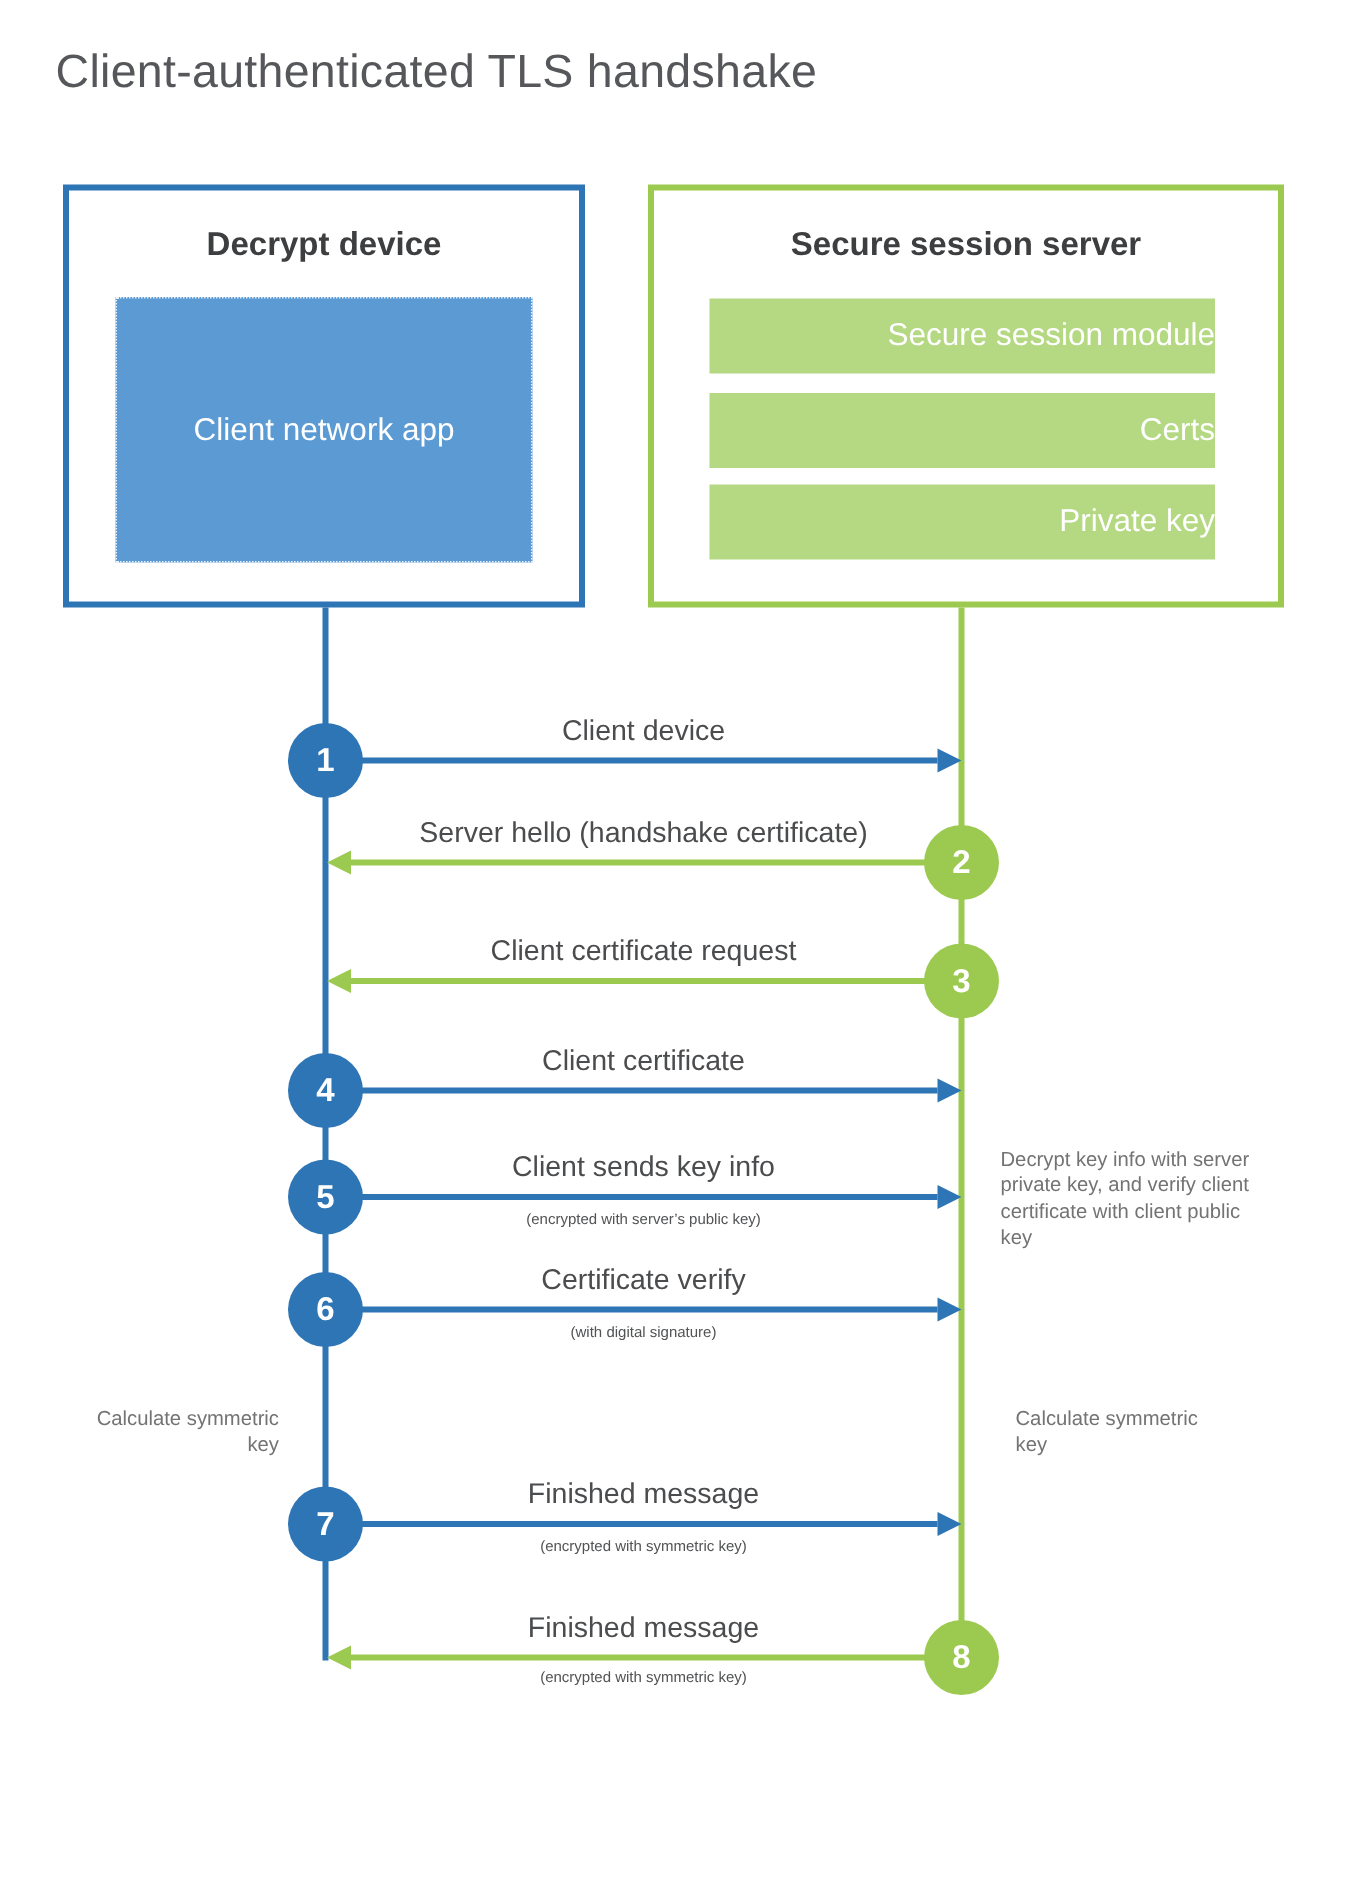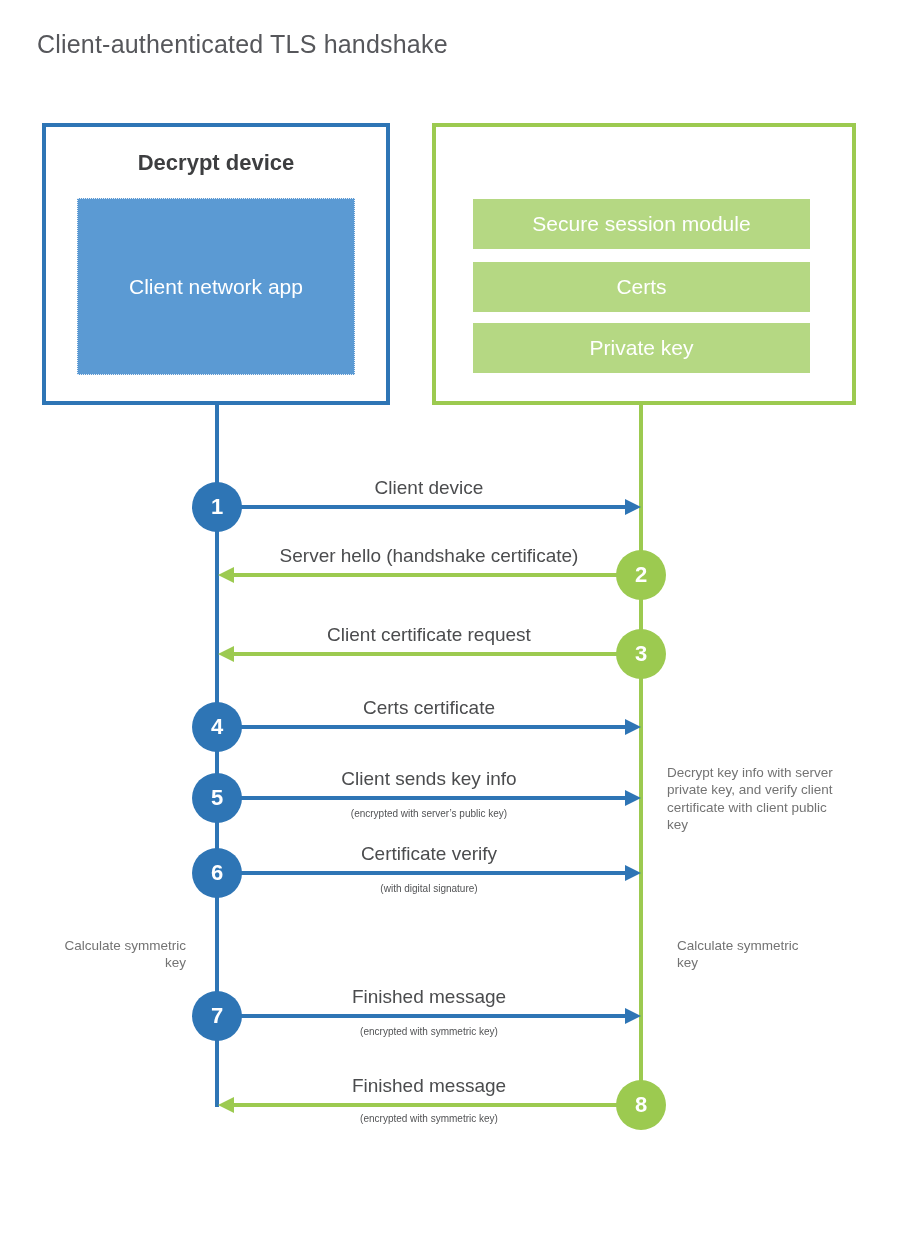--- a/index.html
+++ b/index.html
@@ -1,41 +1,41 @@
 <!DOCTYPE html>
 <html><head>
 <meta charset="utf-8">
 <style>
   * { margin: 0; padding: 0; box-sizing: border-box; }
   html, body { width: 900px; height: 1256px; background: #ffffff; }
   body { font-family: "Liberation Sans", "DejaVu Sans", sans-serif; position: relative; }
 
   .page-title {
     position: absolute; left: 37px; top: 30px;
-    font-size: 25px; font-weight: 300; color: #56575b; letter-spacing: 0.2px;
+    font-size: 31px; font-weight: 300; color: #56575b; letter-spacing: 0.2px;
   }
 
   
   .actor-box { position: absolute; top: 123px; height: 282px; background: #ffffff; }
   .client-box { left: 42px; width: 348px; border: 4px solid #2e75b5; }
   .server-box { left: 432px; width: 424px; border: 4px solid #9cca50; }
   .actor-title {
     position: absolute; top: 23px; left: 0; right: 0; text-align: center;
     font-size: 22px; font-weight: bold; color: #3d3e40;
   }
   .client-app {
     position: absolute; left: 31px; top: 71px; width: 278px; height: 177px;
     background: #5b9ad3; border: 1px dotted #e8f0fa;
     display: flex; align-items: center; justify-content: center; text-align: center;
     color: #ffffff; font-size: 21px; line-height: 1.5;
   }
   .server-bar {
     position: absolute; left: 37px; width: 337px; height: 50px;
     background: #b5d883; color: #ffffff; font-size: 21px;
-    display: flex; align-items: center; justify-content: center;
+    display: flex; align-items: center; justify-content: flex-end;
   }
   .bar-1 { top: 72px; }
   .bar-2 { top: 135px; }
   .bar-3 { top: 196px; }
 
   
   .lifeline { position: absolute; width: 4px; }
   .lifeline.blue { left: 215px; top: 405px; height: 702px; background: #2e75b5; }
   .lifeline.green { left: 639px; top: 405px; height: 700px; background: #9cca50; }
 
@@ -79,20 +79,21 @@
 <h1 class="page-title">Client-authenticated TLS handshake</h1>
 
 <div class="actor-box client-box">
   <div class="actor-title">Decrypt device</div>
   <div class="client-app">
     <span>Client network app</span>
   </div>
 </div>
 
 <div class="actor-box server-box">
+  <div class="actor-title">Secure session server</div>
   <div class="server-bar bar-1">
     <span>Secure session module</span>
   </div>
   <div class="server-bar bar-2">
     <span>Certs</span>
   </div>
   <div class="server-bar bar-3">
     <span>Private key</span>
   </div>
 </div>
@@ -115,21 +116,21 @@
 </div>
 
 <div>
   <div class="msg-label" style="top:624px">Client certificate request</div>
   <div class="hline green" style="top:652px"></div>
   <div class="head left" style="top:646px"></div>
   <div class="circle green" style="top:629px">3</div>
 </div>
 
 <div>
-  <div class="msg-label" style="top:697px">Certs certificate</div>
+  <div class="msg-label" style="top:697px">Client certificate</div>
   <div class="hline blue" style="top:725px"></div>
   <div class="head right" style="top:719px"></div>
   <div class="circle blue" style="top:702px">4</div>
 </div>
 
 <div>
   <div class="msg-label" style="top:768px">Client sends key info</div>
   <div class="hline blue" style="top:796px"></div>
   <div class="head right" style="top:790px"></div>
   <div class="circle blue" style="top:773px">5</div>

